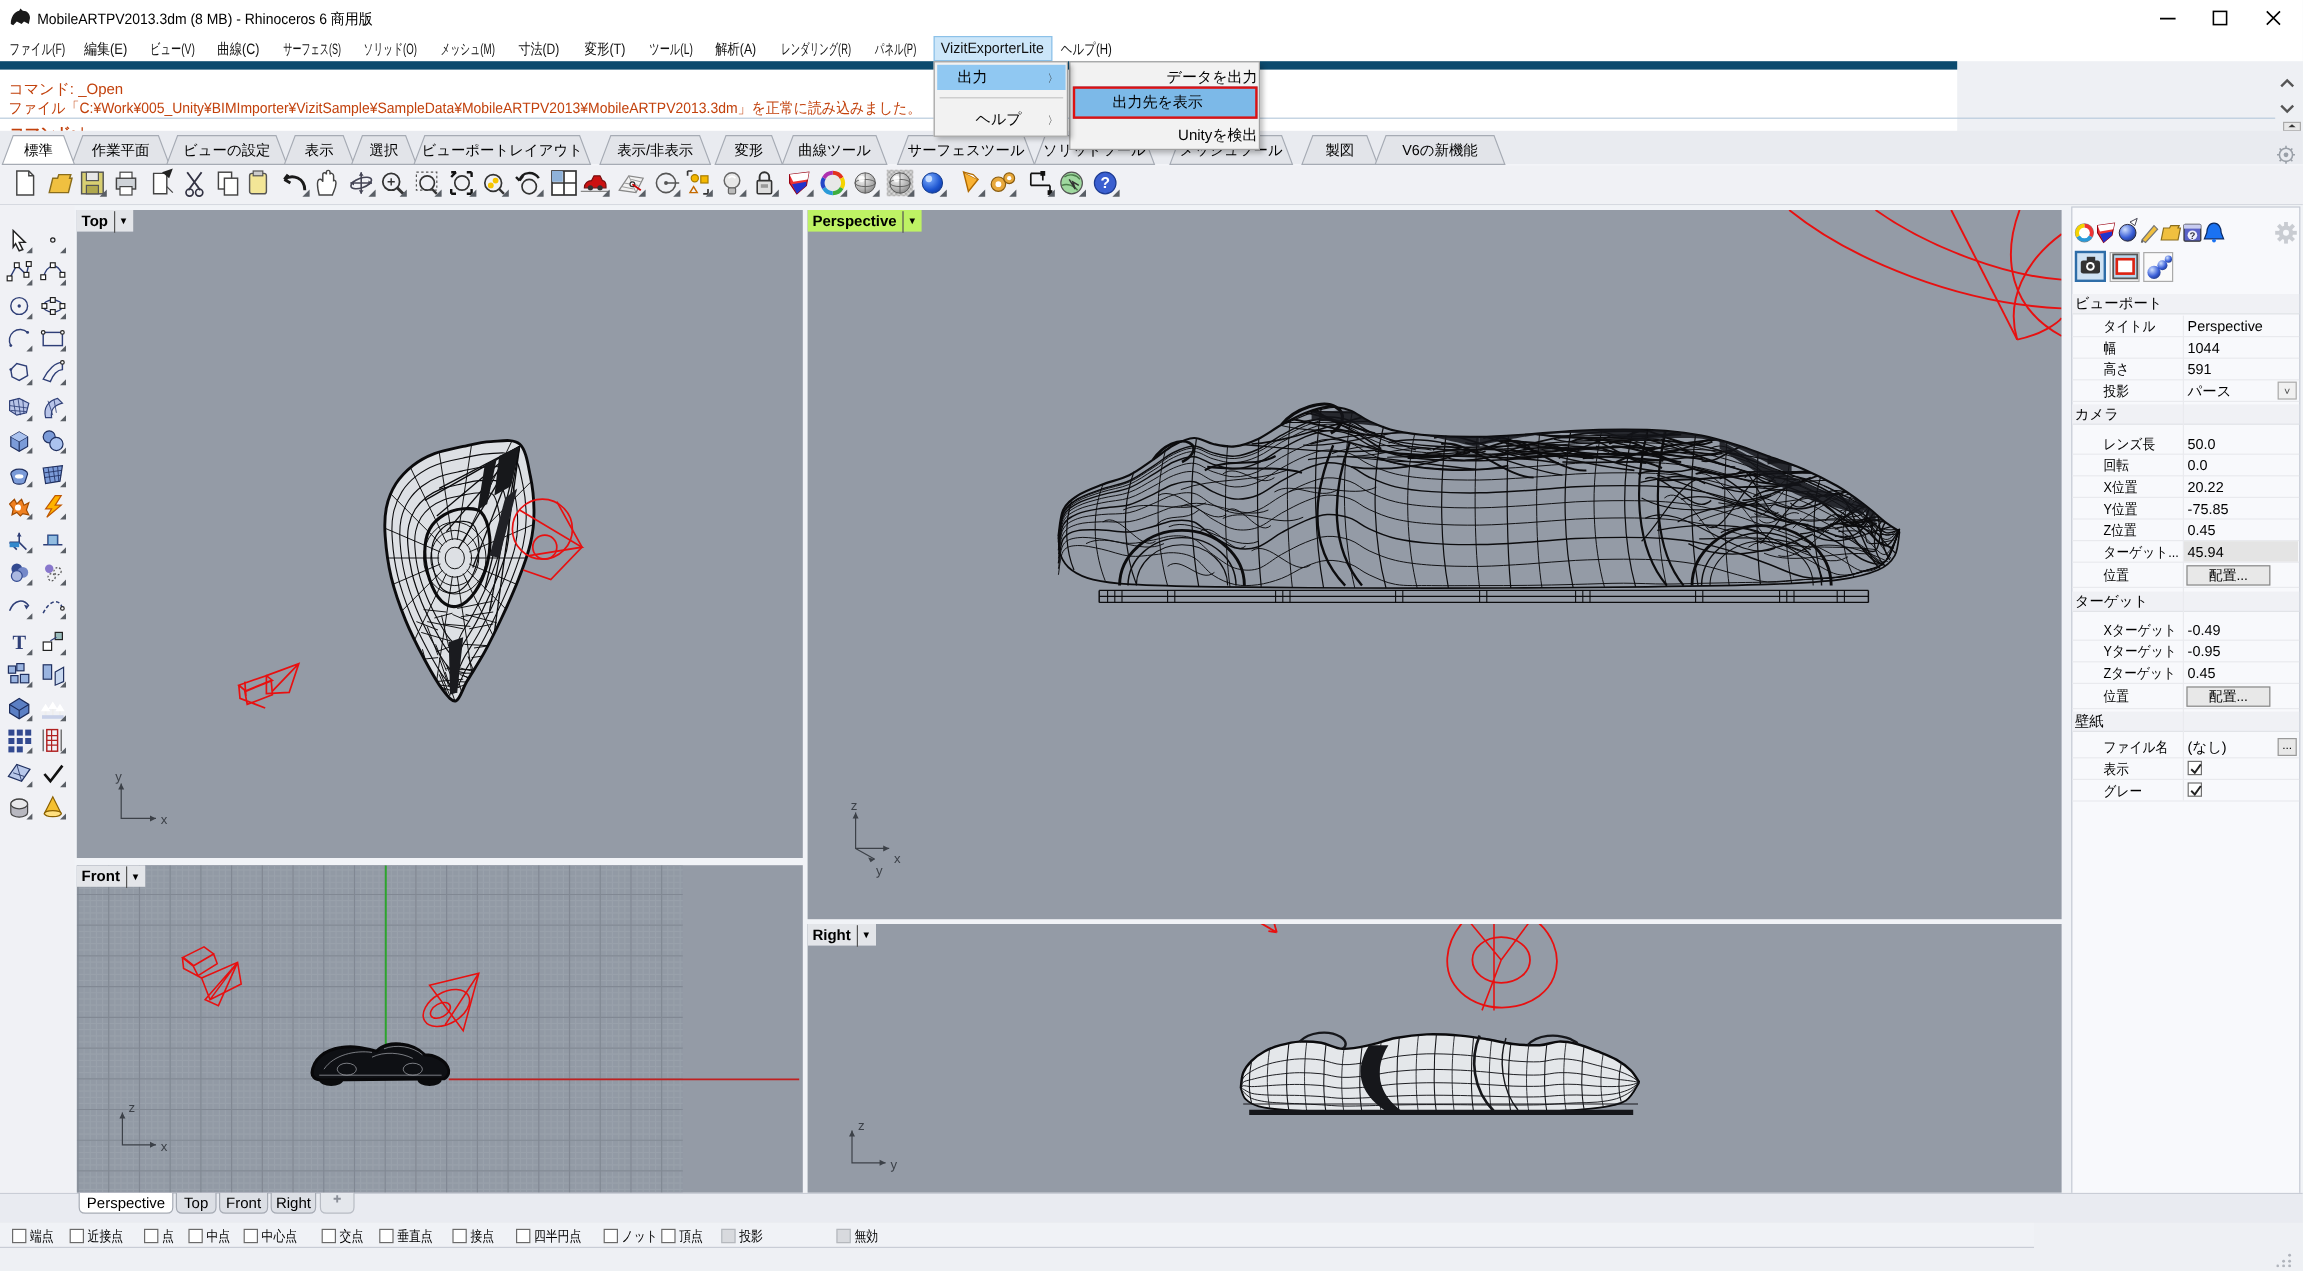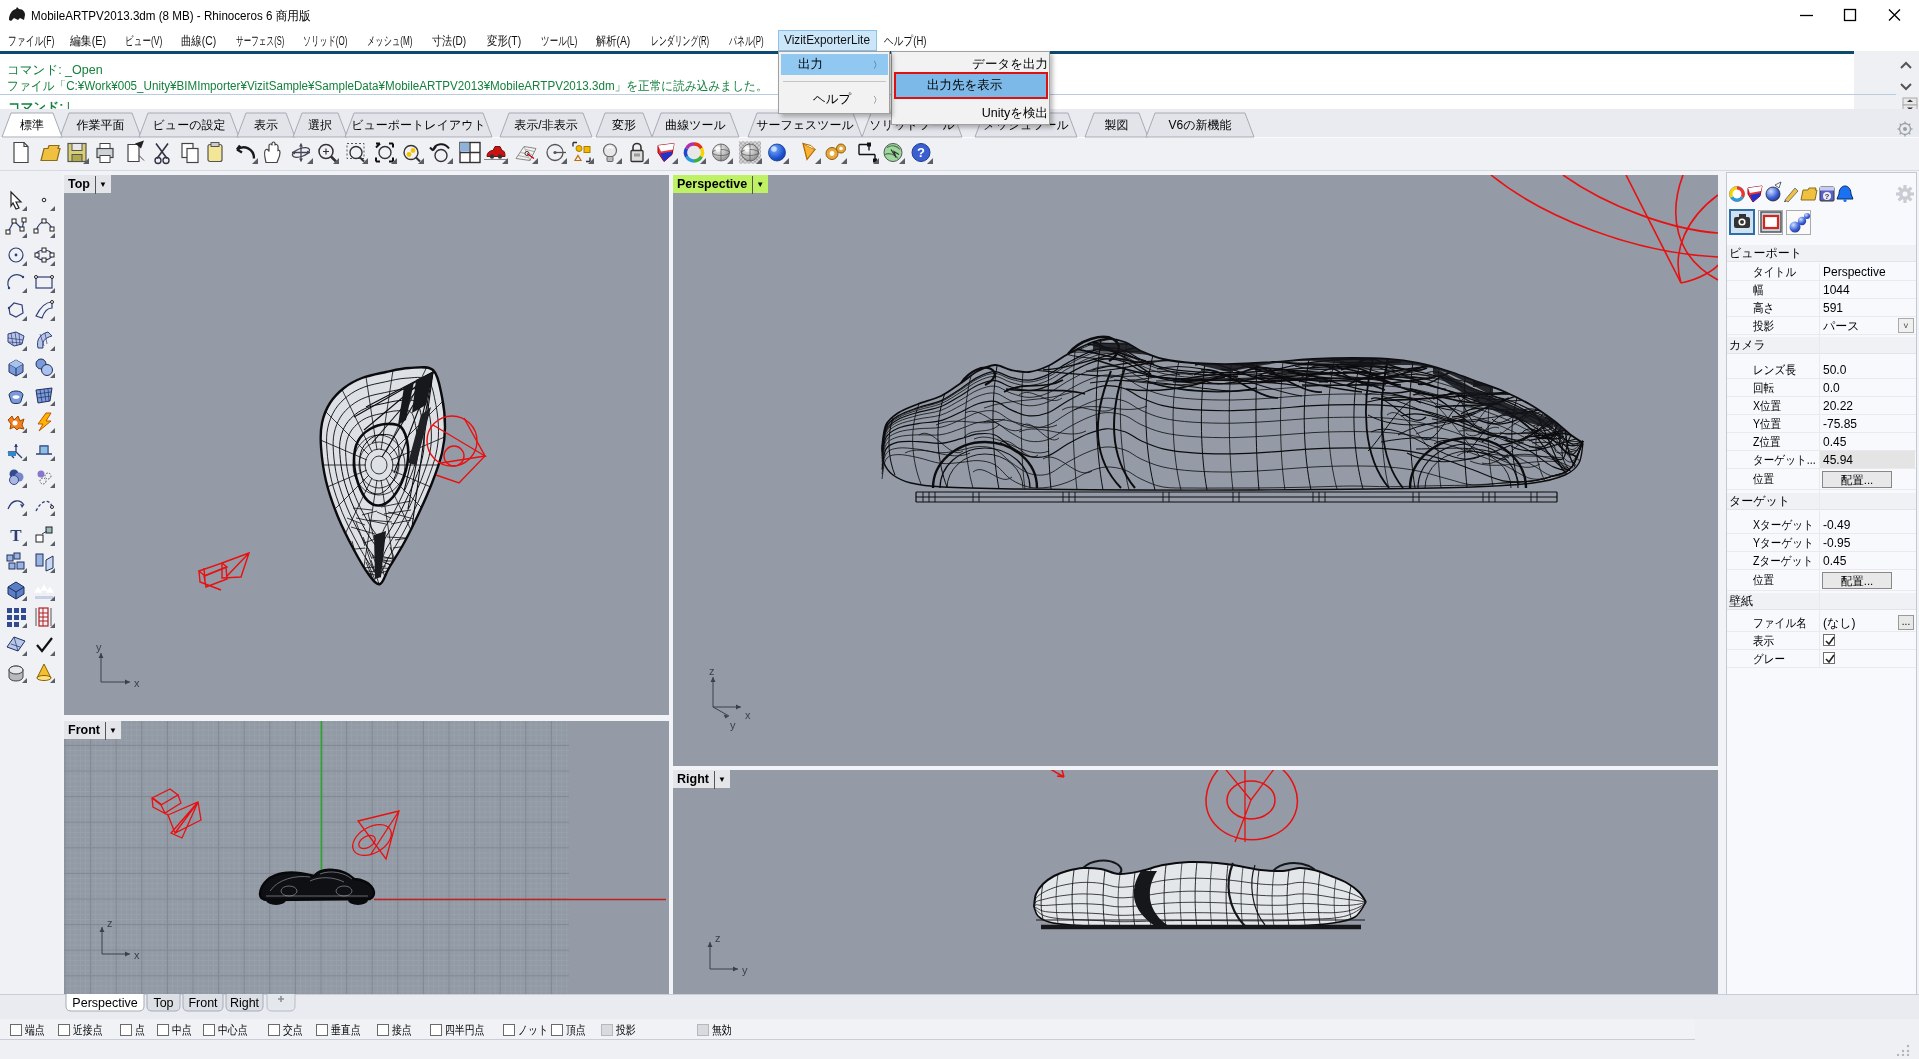--- a/index.html
+++ b/index.html
@@ -3,21 +3,21 @@
 <style>
 *{margin:0;padding:0;box-sizing:border-box}
 html,body{width:1919px;height:1059px;overflow:hidden;font-family:"Liberation Sans",sans-serif;background:#eef0f4}
 .abs{position:absolute}
 #titlebar{position:absolute;left:0;top:0;width:1919px;height:30px;background:#fff;color:#000;font-size:12.5px}
 #titlebar .ttext{position:absolute;left:31px;top:8px;transform:scaleX(.93);transform-origin:0 50%}
 #wbtns{position:absolute;right:0;top:0;height:30px}
 #menubar{position:absolute;left:0;top:30px;width:1919px;height:21px;background:#fff;font-size:12.5px;color:#111}
 #menubar span{position:absolute;top:3px}
 #vzhl{position:absolute;left:778px;top:0px;width:99px;height:21px;background:#cce6f9;border:1px solid #8cc1e8}
-#cmdarea{position:absolute;left:0;top:51px;width:1854px;height:59px;background:#fff;border-top:3px solid #0c4a6e;font-size:12.5px;color:#15803d}
+#cmdarea{position:absolute;left:0;top:51px;width:1631px;height:59px;background:#fff;border-top:7px solid #0c4a6e;font-size:12.5px;color:#c2410c}
 #cmdarea .l1{position:absolute;left:7px;top:8px}
 #cmdarea .l2{position:absolute;left:7px;top:24px;transform:scaleX(.93);transform-origin:0 50%;white-space:nowrap}
 #cmdarea .l3{position:absolute;left:8px;top:45px;font-weight:bold}
 #cmdsep{position:absolute;left:0;top:40px;width:1896px;height:1px;background:#b9cbdd}
 #tabstrip{position:absolute;left:0;top:109px;width:1919px;height:29px;background:#e9ebf0;border-bottom:1px solid #fbfbfd}
 #toolbar{position:absolute;left:0;top:138px;width:1919px;height:33px;background:#f0f1f5;border-bottom:1px solid #d6d9e0}
 #main{position:absolute;left:0;top:171px;width:1919px;height:823px;background:#f1f3f7}
 #sidebar{position:absolute;left:0;top:171px;width:62px;height:823px;background:#f0f1f5}
 .vp{position:absolute;background:#949ba6;overflow:hidden}
 #vpTop{left:64px;top:175px;width:605px;height:540px}

